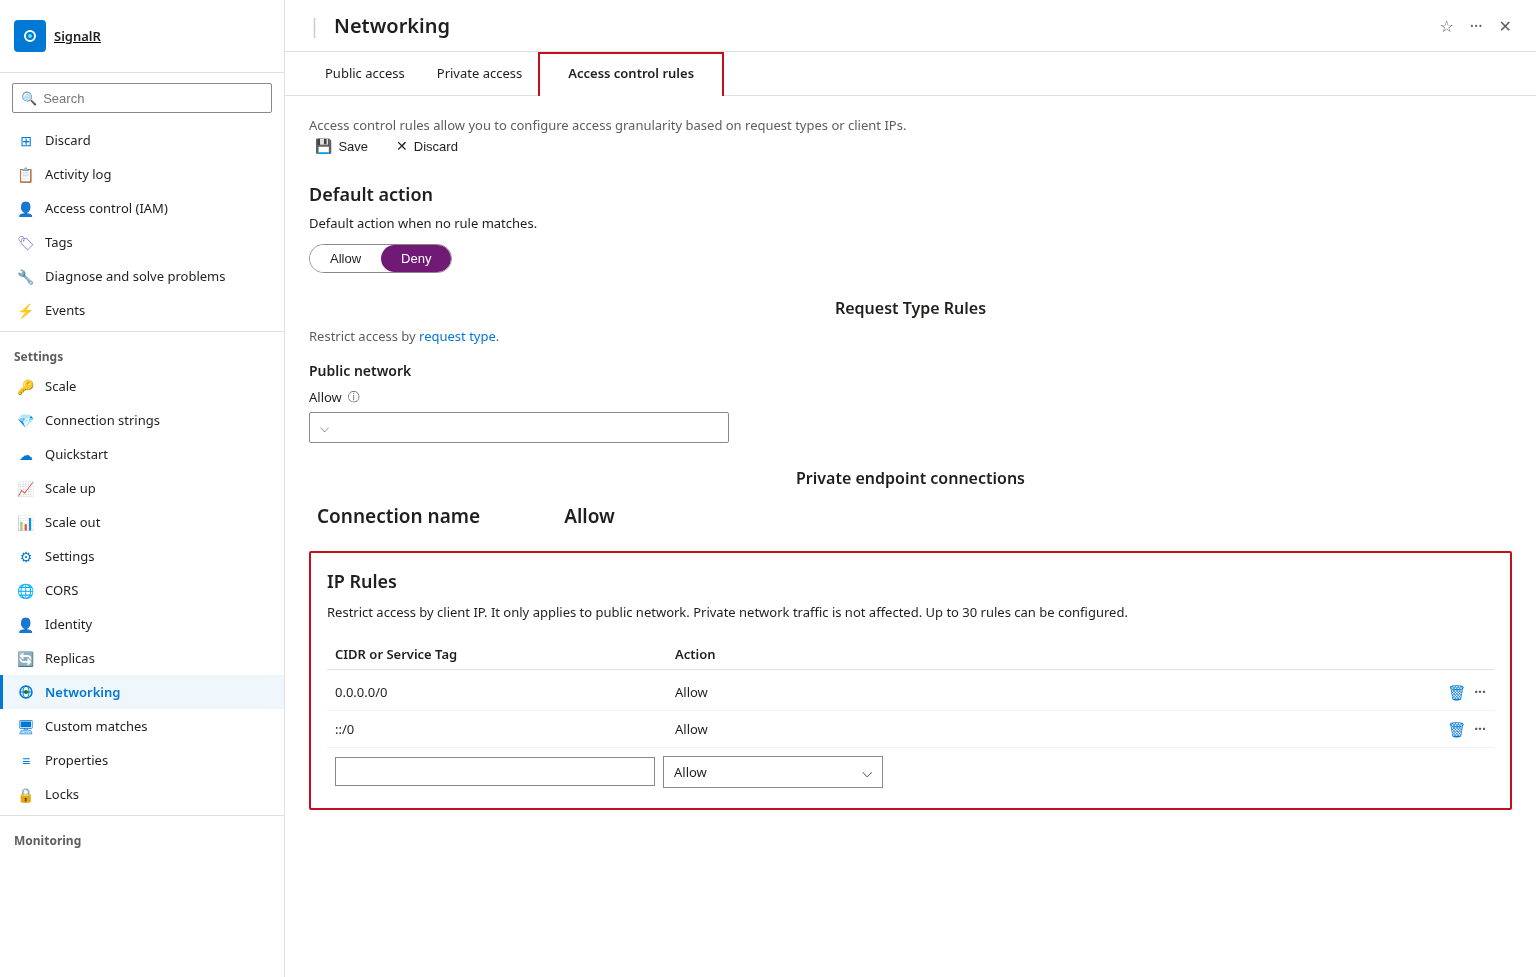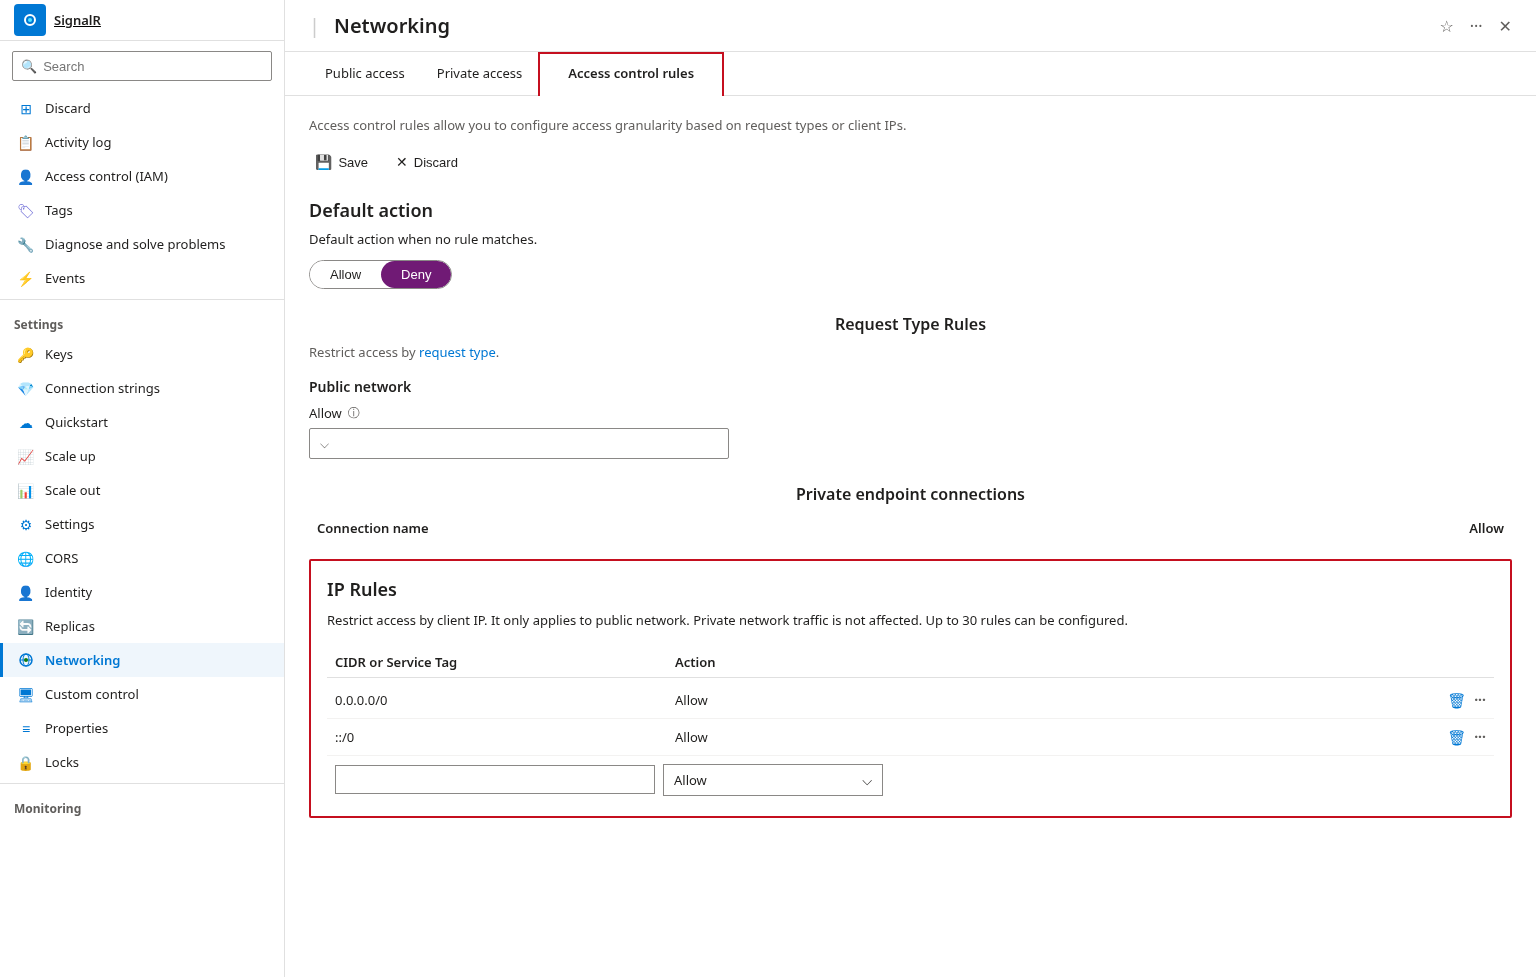--- a/index.html
+++ b/index.html
@@ -13,21 +13,21 @@
       border-right: 1px solid #e0e0e0;
       display: flex;
       flex-direction: column;
       height: 100%;
       overflow-y: auto;
     }
     .sidebar-header {
       display: flex;
       align-items: center;
       gap: 8px;
-      padding: 4px 14px;
+      padding: 20px 14px;
       border-bottom: 1px solid #e0e0e0;
       text-decoration: underline;
     }
     .signalr-icon {
       width: 32px; height: 32px;
       background: #0078d4;
       border-radius: 4px;
       display: flex; align-items: center; justify-content: center;
       color: #fff; font-size: 16px; font-weight: bold;
     }
@@ -123,21 +123,21 @@
     }
 
     
     .content-area {
       flex: 1;
       overflow-y: auto;
       padding: 20px 24px;
       background: #fff;
     }
 
-    .description-text { color: #605e5c; font-size: 13px; margin-bottom: 16px; }
+    .description-text { color: #605e5c; font-size: 13px; margin-bottom: 0; }
 
     .toolbar { display: flex; gap: 16px; align-items: center; margin-bottom: 24px; }
     .toolbar-btn {
       display: flex; align-items: center; gap: 6px;
       font-size: 13px; color: #201f1e; cursor: pointer;
       background: none; border: none; padding: 4px 6px;
     }
     .toolbar-btn .btn-icon { font-size: 14px; }
 
     .section-title { font-size: 18px; font-weight: 600; color: #201f1e; margin-bottom: 8px; }
@@ -189,25 +189,24 @@
       color: #201f1e;
       margin-bottom: 24px;
     }
     .dropdown-arrow { color: #605e5c; font-size: 12px; }
 
     
     .endpoint-section { margin-bottom: 16px; }
     .endpoint-table-header {
       display: flex;
       padding: 6px 8px;
-      font-size: 13px;
+      font-size: 19px;
       font-weight: 600;
       color: #201f1e;
       gap: 84px;
-      justify-content: space-between;
     }
 
     
     .ip-rules-box {
       border: 2px solid #c50f1f;
       border-radius: 2px;
       padding: 16px;
       margin-top: 4px;
     }
     .ip-rules-title { font-size: 18px; font-weight: 600; color: #201f1e; margin-bottom: 10px; }
@@ -324,21 +323,21 @@
   <div class="nav-item">
     <span class="nav-icon icon-yellow">⚡</span>
     <span>Events</span>
   </div>
 
   <div class="section-divider"></div>
   <div class="section-label">Settings</div>
 
   <div class="nav-item">
     <span class="nav-icon icon-yellow">🔑</span>
-    <span>Keys</span>
+    <span>Scale</span>
   </div>
   <div class="nav-item">
     <span class="nav-icon icon-green">💎</span>
     <span>Connection strings</span>
   </div>
   <div class="nav-item">
     <span class="nav-icon icon-blue">☁</span>
     <span>Quickstart</span>
   </div>
   <div class="nav-item">
@@ -371,21 +370,21 @@
         <circle cx="8" cy="8" r="6" fill="none" stroke="#0078d4" stroke-width="1.5"></circle>
         <ellipse cx="8" cy="8" rx="3" ry="6" fill="none" stroke="#0078d4" stroke-width="1"></ellipse>
         <line x1="2" y1="8" x2="14" y2="8" stroke="#0078d4" stroke-width="1"></line>
         <circle cx="8" cy="8" r="2" fill="#107c10"></circle>
       </svg>
     </span>
     <span>Networking</span>
   </div>
   <div class="nav-item">
     <span class="nav-icon icon-blue">🖥</span>
-    <span>Custom control</span>
+    <span>Custom matches</span>
   </div>
   <div class="nav-item">
     <span class="nav-icon icon-blue">≡</span>
     <span>Properties</span>
   </div>
   <div class="nav-item">
     <span class="nav-icon icon-blue">🔒</span>
     <span>Locks</span>
   </div>
 

